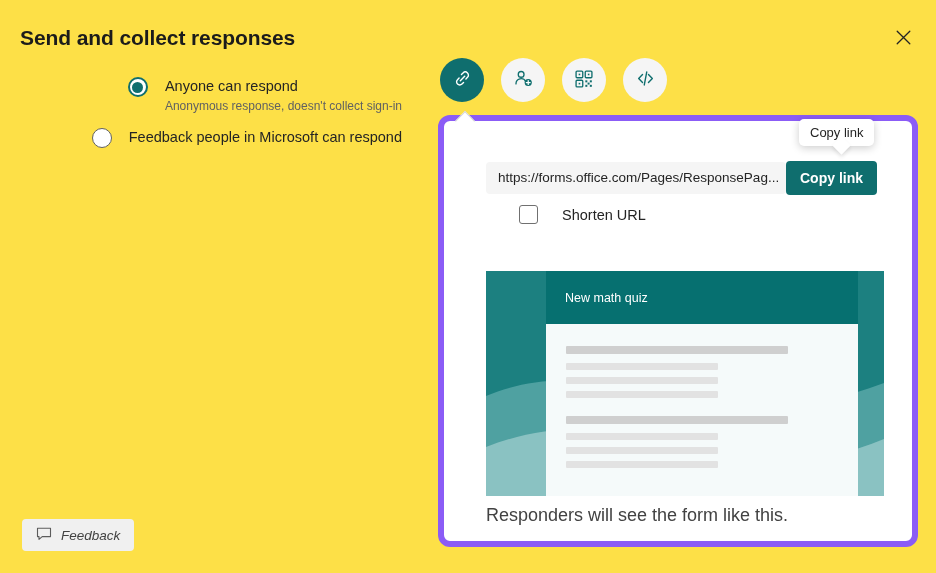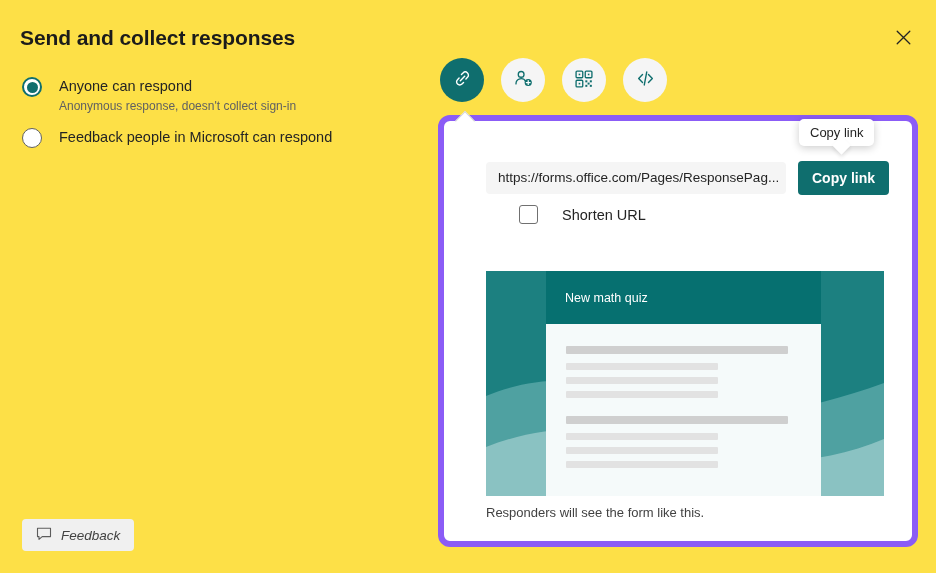--- a/index.html
+++ b/index.html
@@ -40,20 +40,21 @@
   .options {
     position: absolute;
     left: 22px; top: 76px;
     width: 380px;
   }
   .option-row {
     display: flex;
     align-items: flex-start;
     margin-bottom: 12px;
     cursor: pointer;
+    justify-content: flex-end;
   }
   .radio {
     flex: 0 0 auto;
     width: 20px; height: 20px;
     border-radius: 50%;
     border: 1.5px solid #616161;
     background: #ffffff;
     margin-top: 1px;
     position: relative;
   }
@@ -143,21 +144,20 @@
     border-left: 1px solid #d6d6d6;
     border-top: 1px solid #d6d6d6;
     transform: rotate(45deg);
   }
 
   .link-row {
     position: absolute;
     left: 42px; top: 40px;
     display: flex;
     align-items: center;
-    gap: 12px;
   }
   .url-box {
     width: 300px;
     height: 32px;
     background: #f5f5f5;
     border: none;
     border-radius: 4px;
     padding: 0 12px;
     font-size: 13.5px;
     color: #242424;
@@ -227,21 +227,21 @@
     left: 42px; top: 150px;
     width: 398px;
     height: 225px;
     overflow: hidden;
     background: #1c8080;
   }
   .preview svg { display: block; }
   .preview-card {
     position: absolute;
     left: 60px; top: 0;
-    width: 275px;
+    width: 312px;
     height: 225px;
     background: #f5fafa;
     box-shadow: 0 0 0 0 transparent;
   }
   .preview-card-header {
     height: 53px;
     background: #067070;
     display: flex;
     align-items: center;
     padding-left: 19px;
@@ -261,21 +261,21 @@
     height: 7px;
     background: #e2e2e2;
     border-radius: 1px;
     margin-bottom: 7px;
   }
   .ph-group { margin-bottom: 18px; }
 
   .preview-caption {
     position: absolute;
     left: 42px; top: 384px;
-    font-size: 13px;
+    font-size: 18px;
     color: #424242;
   }
 </style>
 </head>
 <body>
 
 <div class="dialog">
 
   <div class="title">Send and collect responses</div>
 

